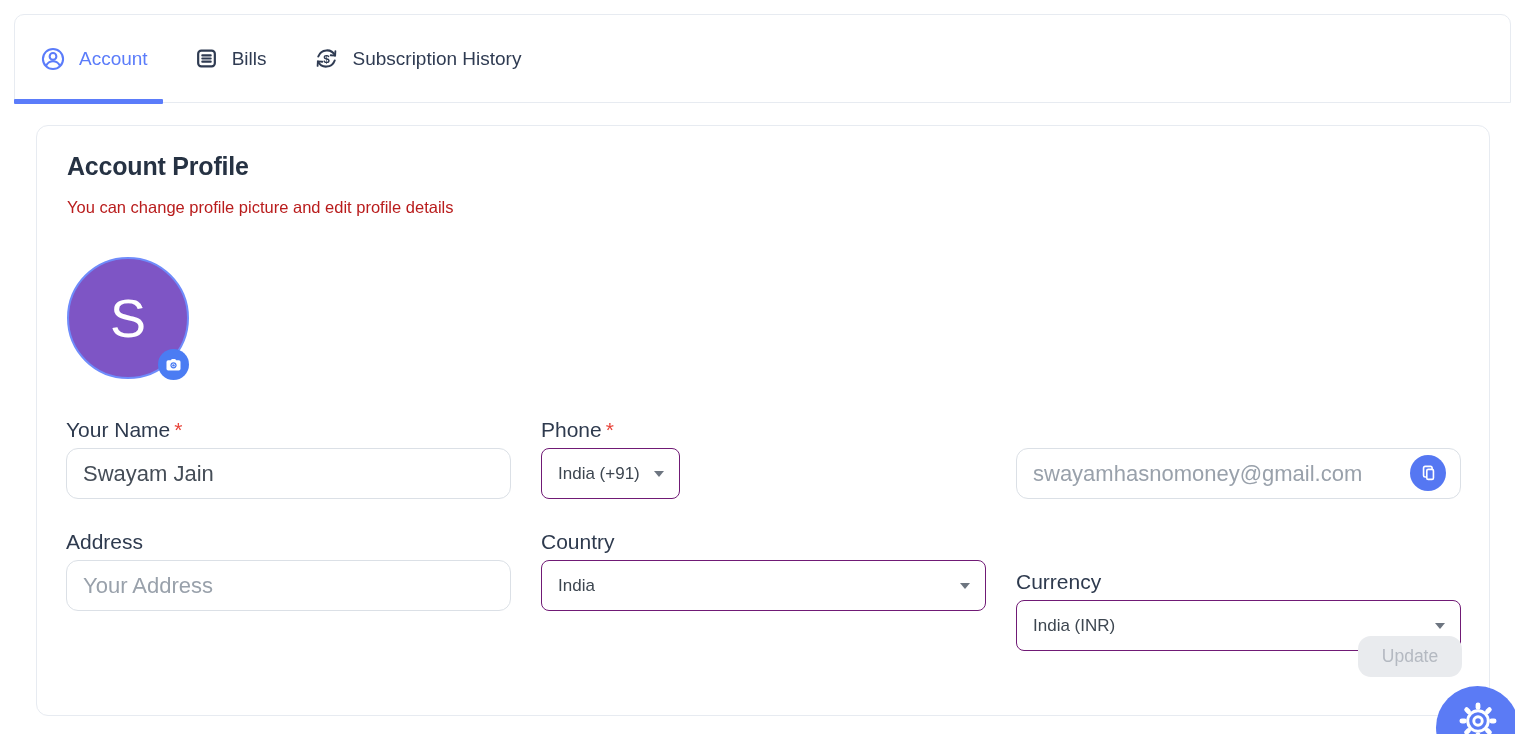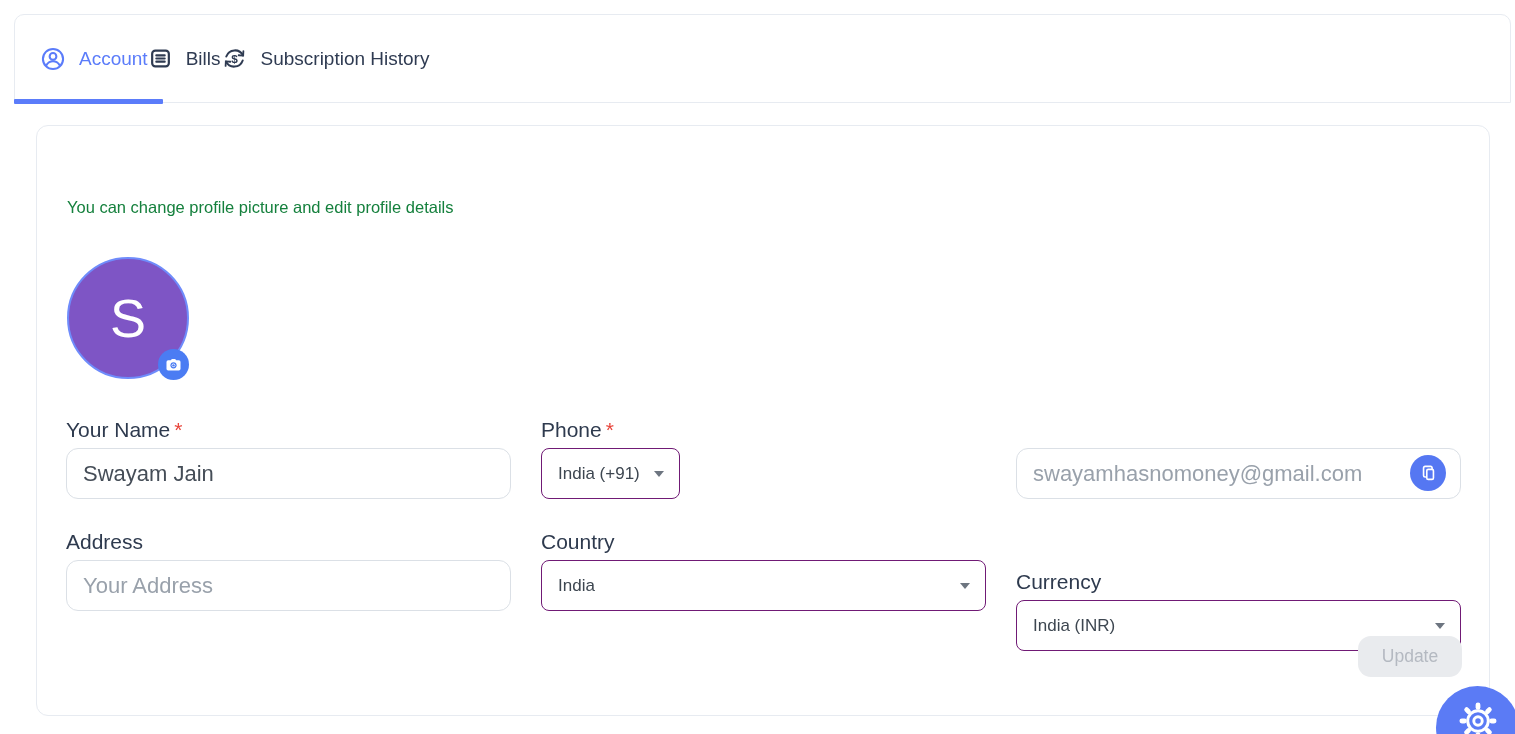--- a/index.html
+++ b/index.html
@@ -5,39 +5,39 @@
   * { box-sizing: border-box; }
   html,body { margin:0; padding:0; background:#fff; }
   .page {
     position:relative; width:1515px; height:734px; overflow:hidden;
     background:#fff; font-family:"Liberation Sans", sans-serif; color:#2f3b52;
   }
   
   .tabbar {
     position:absolute; left:14px; top:14px; width:1497px; height:89px;
     background:#fff; border:1px solid #e7ebf1; border-radius:10px 10px 0 0;
-    display:flex; align-items:center; padding-left:25px; 
+    display:flex; align-items:center; padding-left:25px; gap:46px;
   }
   .tab { display:flex; align-items:center; gap:13px; font-size:19px; color:#2f3b52; cursor:pointer; }
   .tab.active { color:#5b7cfa; }
   .tab .ticon { display:flex; align-items:center; }
   .tab-underline {
     position:absolute; left:14px; top:99px; width:149px; height:5px;
     background:#5b7cfa; border-radius:1px;
   }
   
   .card {
     position:absolute; left:36px; top:125px; width:1454px; height:591px;
     background:#fff; border:1px solid #e7ebf1; border-radius:12px;
   }
   .card-title {
     position:absolute; left:30px; top:26px; font-size:25px; font-weight:700;
     color:#263243; letter-spacing:-0.2px;
   }
-  .card-subtitle { position:absolute; left:30px; top:72px; font-size:16.5px; color:#15803d; }
+  .card-subtitle { position:absolute; left:30px; top:72px; font-size:16.5px; color:#b91c1c; }
   .avatar {
     position:absolute; left:30px; top:131px; width:122px; height:122px; border-radius:50%;
     background:#7e55c5; border:2px solid #6f8cfb; color:#fff; font-size:54px; font-weight:400;
     display:flex; align-items:center; justify-content:center; cursor:pointer;
   }
   .camera-badge {
     position:absolute; left:121px; top:223px; width:31px; height:31px; border-radius:50%;
     background:#4b7cf3; display:flex; align-items:center; justify-content:center; cursor:pointer;
   }
   .flabel { position:absolute; font-size:21px; color:#2e3a4e; font-weight:500; white-space:nowrap; }
@@ -119,20 +119,21 @@
           <path d="M4.1 18.6 L4.3 14.6 L8.3 14.9" stroke-width="1.6"></path>
           <text x="12" y="15.6" text-anchor="middle" font-size="10.5" font-weight="bold" fill="#2f3b52" stroke="none" font-family="'Liberation Sans',sans-serif">$</text>
         </svg>
       </span>
       <span>Subscription History</span>
     </div>
   </div>
   <div class="tab-underline"></div>
 
   <div class="card">
+    <div class="card-title">Account Profile</div>
     <div class="card-subtitle">You can change profile picture and edit profile details</div>
 
     <div class="avatar">
       <span>S</span>
     </div>
     <div class="camera-badge">
       <span style="display:flex;">
         <svg width="17" height="17" viewBox="0 0 16 16">
           <rect x="1.4" y="4" width="13.2" height="9.6" rx="1.6" fill="#fff"></rect>
           <path d="M5.3 4.6 L6.3 2.8 h3.4 l1 1.8 z" fill="#fff"></path>

